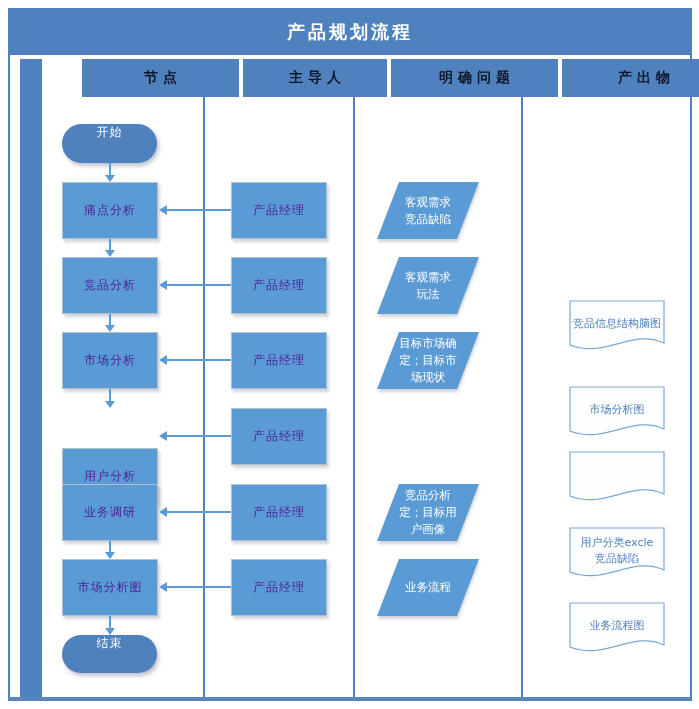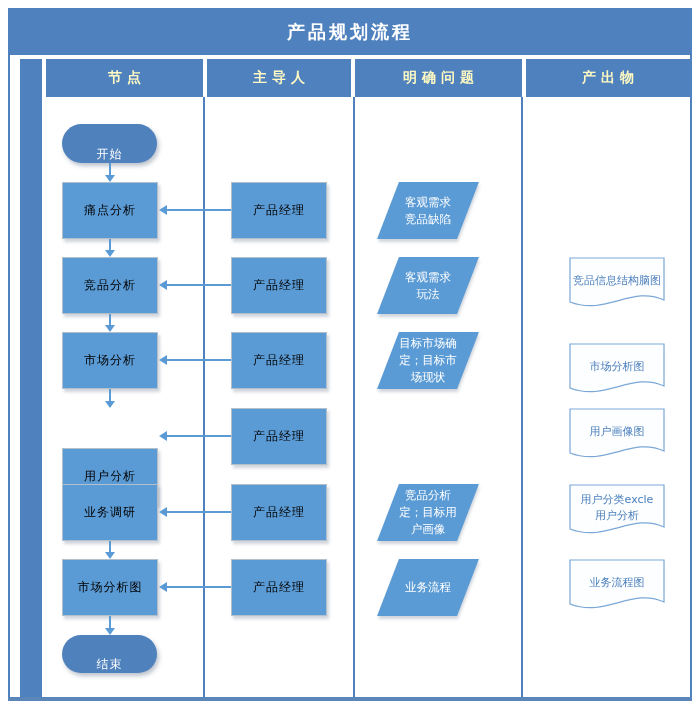--- a/index.html
+++ b/index.html
@@ -14,61 +14,61 @@
   .border-right{left:690px;top:8px;width:2px;height:693px;background:#4e81bd;}
   .border-bottom{left:8px;top:697px;width:684px;height:4px;background:#5b86ba;}
   
   .title-bar{
     left:8px;top:8px;width:684px;height:47px;background:#4e81bd;
     display:flex;align-items:center;justify-content:center;
     color:#ffffff;font-size:18px;font-weight:bold;letter-spacing:3px;
   }
   
   .hcell{
-    top:59px;height:38px;background:#4e81bd;color:#fef9c3;
-    display:flex;align-items:center;justify-content:center;
-    font-size:14px;font-weight:bold;letter-spacing:5px;text-indent:5px;
+    top:59px;height:38px;background:#4e81bd;color:#0f172a;
+    display:flex;align-items:center;justify-content:center;
+    font-size:14px;font-weight:bold;letter-spacing:5px;text-indent:5px;margin-left:36px;
   }
   .hcell-1{left:46px;width:157px;}
   .hcell-2{left:207px;width:144px;}
   .hcell-3{left:355px;width:167px;}
   .hcell-4{left:526px;width:164px;}
   .strip{left:20px;top:59px;width:22px;height:638px;background:#4e81bd;}
   .vline{top:97px;height:600px;width:2px;background:#4e81bd;}
   .vline-1{left:203px;}
   .vline-2{left:353px;}
   .vline-3{left:521px;}
   
   .node,.pm{
     width:96px;height:57px;box-sizing:border-box;
     background:#5b9bd5;border:1px solid #b3bfca;
     box-shadow:2px 3px 3px rgba(100,115,140,.30);
-    color:#000000;font-size:12px;letter-spacing:1px;
+    color:#4c1d95;font-size:12px;letter-spacing:1px;
     display:flex;align-items:center;justify-content:center;text-align:center;
   }
   .node{left:62px;}
   .pm{left:231px;}
   .pill{
     left:62px;width:95px;height:39px;background:#4f81bd;border-radius:20px;
     box-shadow:2px 3px 4px rgba(90,105,130,.40);
     color:#ffffff;font-size:12px;letter-spacing:1px;
-    display:flex;align-items:flex-end;justify-content:center;
+    display:flex;align-items:flex-start;justify-content:center;
   }
   .para{left:388px;width:80px;height:57px;}
   .para-bg{
     position:absolute;left:0;top:0;right:0;bottom:0;background:#5b9bd5;
     transform:skewX(-21deg);box-shadow:2px 3px 3px rgba(100,115,140,.30);
   }
   .para-text{
     position:absolute;left:-12px;right:-12px;top:0;bottom:0;
     display:flex;align-items:center;justify-content:center;
     color:#ffffff;font-size:11.5px;line-height:1.45;text-align:center;
     white-space:pre-line;
   }
-  .doc{left:569px;width:96px;height:58px;}
+  .doc{left:569px;width:96px;height:58px;margin-top:43px;}
   .doc svg{display:block;position:absolute;left:0;top:0;}
   .doc-text{
     position:absolute;left:0;top:3px;width:96px;height:42px;
     display:flex;align-items:center;justify-content:center;
     color:#4a7ebb;font-size:11px;line-height:1.5;text-align:center;
     white-space:pre-line;
   }
   
   .varrow{left:109px;width:2px;background:#5b9bd5;}
   .vhead{left:105px;width:0;height:0;border-left:5px solid transparent;border-right:5px solid transparent;border-top:7px solid #5b9bd5;}
@@ -212,27 +212,26 @@
 <div class="abs doc" style="top:343px;">
   <svg width="96" height="58" viewBox="0 0 96 58">
       <path d="M1,1 H95 V43 C63,28 37,59 1,45 Z" fill="#fdfeff" stroke="#7ba7d7" stroke-width="1.2"></path>
     </svg>
   <div class="doc-text">市场分析图</div>
 </div>
 <div class="abs doc" style="top:408px;">
   <svg width="96" height="58" viewBox="0 0 96 58">
       <path d="M1,1 H95 V43 C63,28 37,59 1,45 Z" fill="#fdfeff" stroke="#7ba7d7" stroke-width="1.2"></path>
     </svg>
-  <div class="doc-text">用户画像图</div>
 </div>
 <div class="abs doc" style="top:484px;">
   <svg width="96" height="58" viewBox="0 0 96 58">
       <path d="M1,1 H95 V43 C63,28 37,59 1,45 Z" fill="#fdfeff" stroke="#7ba7d7" stroke-width="1.2"></path>
     </svg>
   <div class="doc-text">用户分类excle
-用户分析</div>
+竞品缺陷</div>
 </div>
 <div class="abs doc" style="top:559px;padding-left:13px;">
   <svg width="96" height="58" viewBox="0 0 96 58">
       <path d="M1,1 H95 V43 C63,28 37,59 1,45 Z" fill="#fdfeff" stroke="#7ba7d7" stroke-width="1.2"></path>
     </svg>
   <div class="doc-text">业务流程图</div>
 </div>
 
 </body></html>

